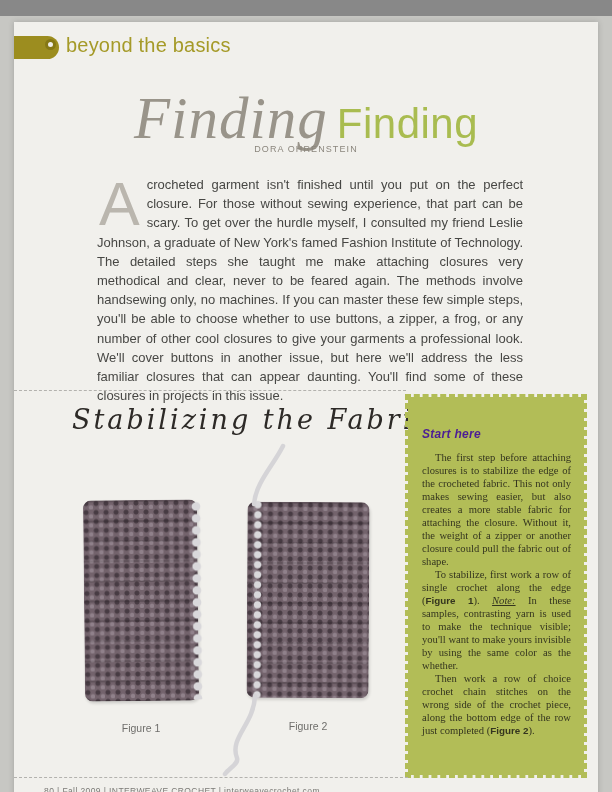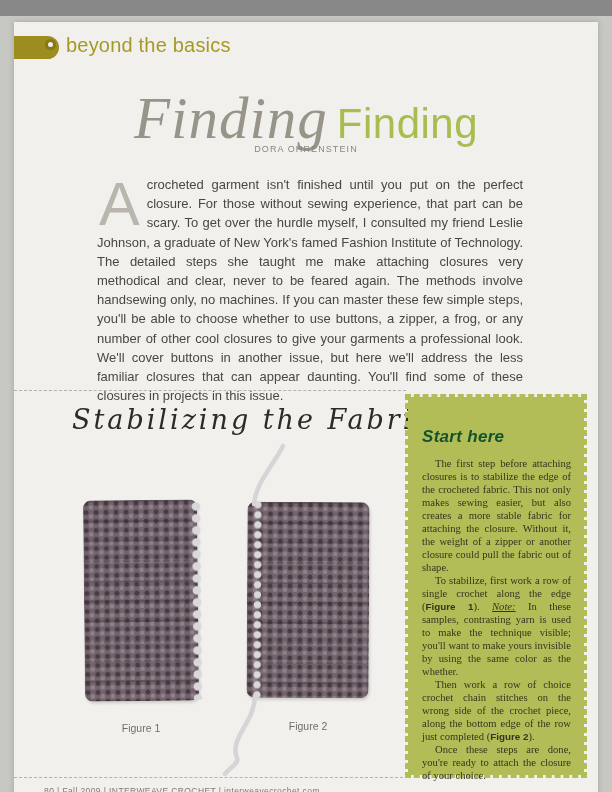--- a/index.html
+++ b/index.html
@@ -67,21 +67,21 @@
         background-size:9px 10px;background-repeat:repeat-y;}
   .yarn-svg{position:absolute;left:195px;top:420px;width:120px;height:340px;overflow:visible;}
   .caption{position:absolute;font-size:10.5px;color:var(--caption-gray);text-align:center;}
   .cap-1{left:70px;top:700px;width:114px;}
   .cap-2{left:233px;top:698px;width:122px;}
   
   .sidebar{position:absolute;left:391px;top:372px;width:182px;height:384px;
         background-color:var(--sidebar-green);background-clip:padding-box;
         border:3px dashed var(--sidebar-green);
         padding:30px 13px 0 14px;}
-  .sidebar h2{font-style:italic;font-weight:bold;font-size:17px;color:#14532d;
+  .sidebar h2{font-style:italic;font-weight:bold;font-size:12px;color:#4c1d95;
         margin:0 0 10px 0;letter-spacing:.3px;}
   .sidebar p{font-family:"Liberation Serif",serif;font-size:10.6px;line-height:13px;
         color:var(--sidebar-text);text-align:justify;text-indent:13px;margin:0;}
   .seg-bold{font-family:"Liberation Sans",sans-serif;font-weight:bold;font-size:9.8px;}
   .seg-italic{font-style:italic;text-decoration:underline;}
   
   .page-footer{position:absolute;left:30px;top:764px;font-size:8.5px;color:var(--footer-gray);
         letter-spacing:.4px;}
 </style>
 </head>
@@ -120,21 +120,20 @@
     </svg>
     <div class="caption cap-1">Figure 1</div>
     <div class="caption cap-2">Figure 2</div>
 
     <aside class="sidebar">
       <h2>Start here</h2>
       <div id="sidebar-body">
           <p><span>The first step before attaching closures is to stabilize the edge of the crocheted fabric. This not only makes sewing easier, but also creates a more stable fabric for attaching the closure. Without it, the weight of a zipper or another closure could pull the fabric out of shape.</span></p>
           <p><span>To stabilize, first work a row of single crochet along the edge (</span><span class="seg-bold">Figure 1</span><span>). </span><span class="seg-italic">Note:</span><span> In these samples, contrasting yarn is used to make the technique visible; you'll want to make yours invisible by using the same color as the whether.</span></p>
           <p><span>Then work a row of choice crochet chain stitches on the wrong side of the crochet piece, along the bottom edge of the row just completed (</span><span class="seg-bold">Figure 2</span><span>).</span></p>
-          <p><span>Once these steps are done, you're ready to attach the closure of your choice.</span></p>
         </div>
     </aside>
 
     <div class="dash-bottom"></div>
 
     <div class="page-footer">80  |  Fall 2009  |  INTERWEAVE CROCHET  |  interweavecrochet.com</div>
   </div>
 </div>
 
 </body></html>

